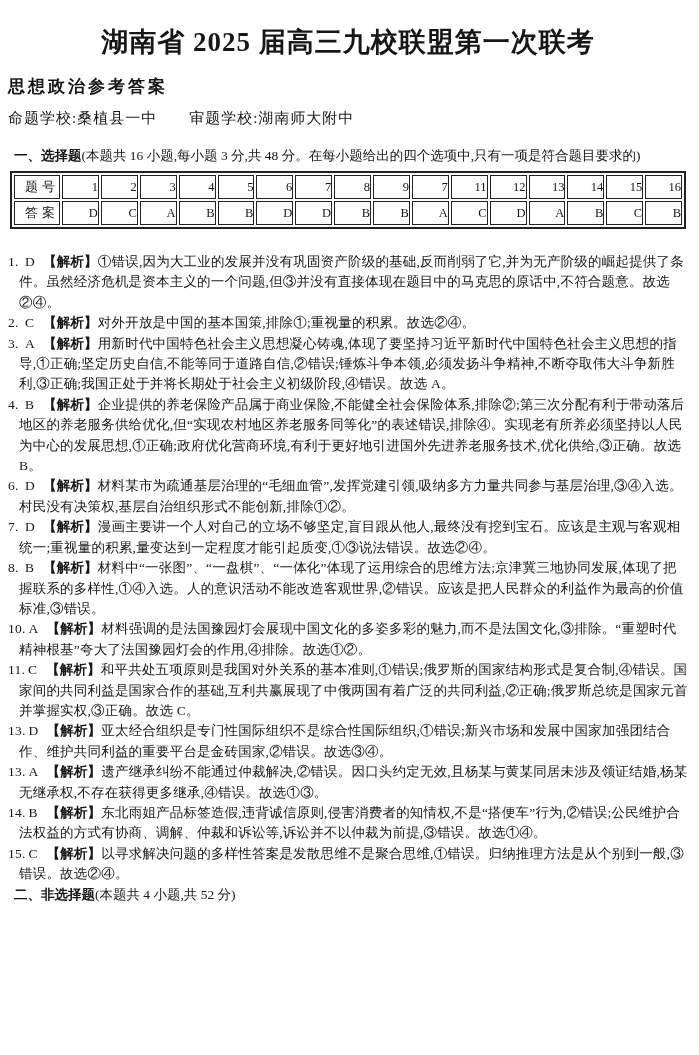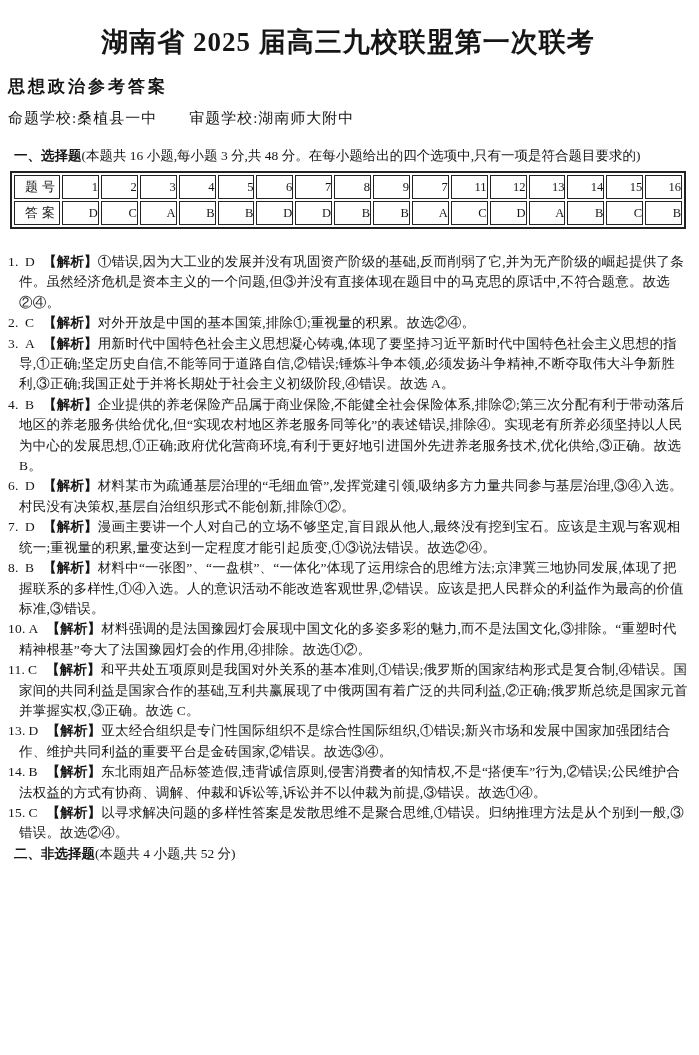--- a/index.html
+++ b/index.html
@@ -151,20 +151,21 @@
     <p class="exp"><span class="n">1.</span><span class="a">D</span><span class="jx">【解析】</span><span>①错误,因为大工业的发展并没有巩固资产阶级的基础,反而削弱了它,并为无产阶级的崛起提供了条件。虽然经济危机是资本主义的一个问题,但③并没有直接体现在题目中的马克思的原话中,不符合题意。故选②④。</span></p>
     <p class="exp"><span class="n">2.</span><span class="a">C</span><span class="jx">【解析】</span><span>对外开放是中国的基本国策,排除①;重视量的积累。故选②④。</span></p>
     <p class="exp"><span class="n">3.</span><span class="a">A</span><span class="jx">【解析】</span><span>用新时代中国特色社会主义思想凝心铸魂,体现了要坚持习近平新时代中国特色社会主义思想的指导,①正确;坚定历史自信,不能等同于道路自信,②错误;锤炼斗争本领,必须发扬斗争精神,不断夺取伟大斗争新胜利,③正确;我国正处于并将长期处于社会主义初级阶段,④错误。故选 A。</span></p>
     <p class="exp"><span class="n">4.</span><span class="a">B</span><span class="jx">【解析】</span><span>企业提供的养老保险产品属于商业保险,不能健全社会保险体系,排除②;第三次分配有利于带动落后地区的养老服务供给优化,但“实现农村地区养老服务同等化”的表述错误,排除④。实现老有所养必须坚持以人民为中心的发展思想,①正确;政府优化营商环境,有利于更好地引进国外先进养老服务技术,优化供给,③正确。故选 B。</span></p>
     <p class="exp"><span class="n">6.</span><span class="a">D</span><span class="jx">【解析】</span><span>材料某市为疏通基层治理的“毛细血管”,发挥党建引领,吸纳多方力量共同参与基层治理,③④入选。村民没有决策权,基层自治组织形式不能创新,排除①②。</span></p>
     <p class="exp"><span class="n">7.</span><span class="a">D</span><span class="jx">【解析】</span><span>漫画主要讲一个人对自己的立场不够坚定,盲目跟从他人,最终没有挖到宝石。应该是主观与客观相统一;重视量的积累,量变达到一定程度才能引起质变,①③说法错误。故选②④。</span></p>
     <p class="exp"><span class="n">8.</span><span class="a">B</span><span class="jx">【解析】</span><span>材料中“一张图”、“一盘棋”、“一体化”体现了运用综合的思维方法;京津冀三地协同发展,体现了把握联系的多样性,①④入选。人的意识活动不能改造客观世界,②错误。应该是把人民群众的利益作为最高的价值标准,③错误。</span></p>
     <p class="exp"><span class="n">10.</span><span class="a">A</span><span class="jx">【解析】</span><span>材料强调的是法国豫园灯会展现中国文化的多姿多彩的魅力,而不是法国文化,③排除。“重塑时代精神根基”夸大了法国豫园灯会的作用,④排除。故选①②。</span></p>
     <p class="exp"><span class="n">11.</span><span class="a">C</span><span class="jx">【解析】</span><span>和平共处五项原则是我国对外关系的基本准则,①错误;俄罗斯的国家结构形式是复合制,④错误。国家间的共同利益是国家合作的基础,互利共赢展现了中俄两国有着广泛的共同利益,②正确;俄罗斯总统是国家元首并掌握实权,③正确。故选 C。</span></p>
     <p class="exp"><span class="n">13.</span><span class="a">D</span><span class="jx">【解析】</span><span>亚太经合组织是专门性国际组织不是综合性国际组织,①错误;新兴市场和发展中国家加强团结合作、维护共同利益的重要平台是金砖国家,②错误。故选③④。</span></p>
+    <p class="exp"><span class="n">13.</span><span class="a">A</span><span class="jx">【解析】</span><span>遗产继承纠纷不能通过仲裁解决,②错误。因口头约定无效,且杨某与黄某同居未涉及领证结婚,杨某无继承权,不存在获得更多继承,④错误。故选①③。</span></p>
     <p class="exp"><span class="n">14.</span><span class="a">B</span><span class="jx">【解析】</span><span>东北雨姐产品标签造假,违背诚信原则,侵害消费者的知情权,不是“搭便车”行为,②错误;公民维护合法权益的方式有协商、调解、仲裁和诉讼等,诉讼并不以仲裁为前提,③错误。故选①④。</span></p>
     <p class="exp"><span class="n">15.</span><span class="a">C</span><span class="jx">【解析】</span><span>以寻求解决问题的多样性答案是发散思维不是聚合思维,①错误。归纳推理方法是从个别到一般,③错误。故选②④。</span></p>
   </div>
 
   <div class="sec2">
     <span class="b">二、非选择题</span><span>(本题共 4 小题,共 52 分)</span>
   </div>
 
 </div>
 

